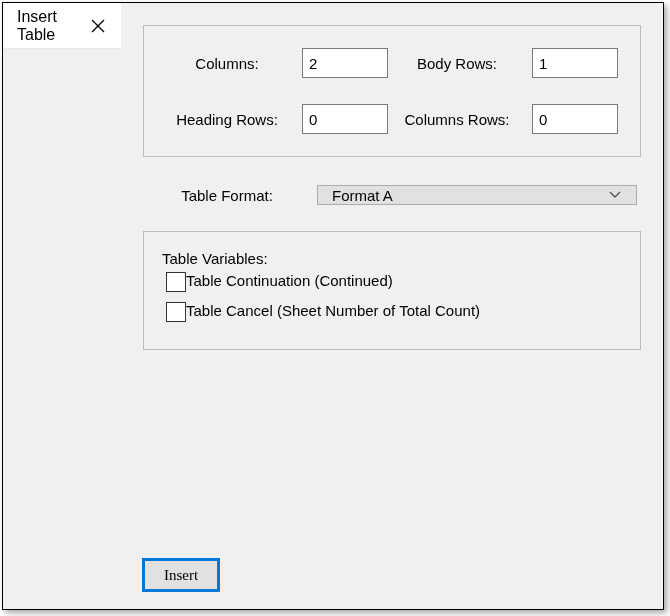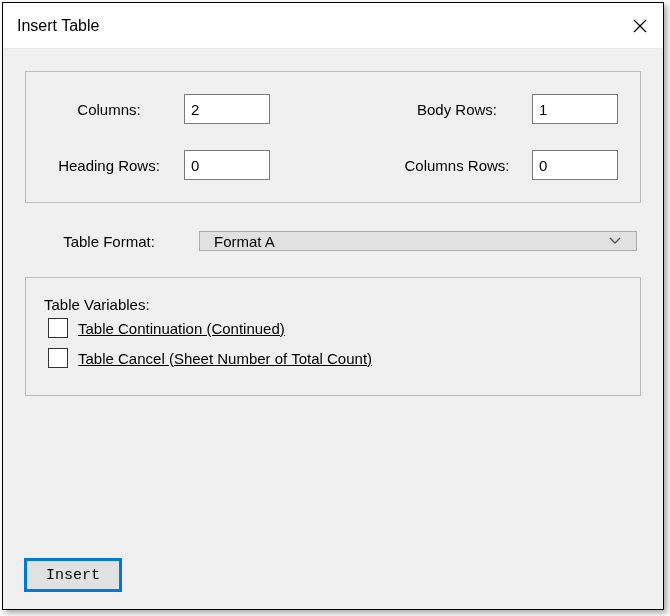--- a/index.html
+++ b/index.html
@@ -10,21 +10,21 @@
       width: 670px;
       height: 616px;
       overflow: hidden;
     }
     .dialog {
       width: 662px;
       height: 608px;
       border: 1px solid #000;
       background: #f0f0f0;
       display: flex;
-      flex-direction: column;
+      flex-direction: row;
       box-shadow: 3px 3px 6px rgba(0,0,0,0.35);
       margin: 2px;
     }
     .titlebar {
       background: #fff;
       display: flex;
       justify-content: space-between;
       align-items: center;
       height: 46px;
       padding: 0 16px 0 14px;
@@ -91,25 +91,22 @@
     .dropdown .chev svg { display: block; }
     .vars-group {
       border: 1px solid #bdbdbd;
       padding: 18px 18px 22px 18px;
     }
     .vars-title {
       color: #000;
     }
     .checkrow {
       display: flex;
-      align-items: center;
-      gap: 10px;
       padding: 5px 0 5px 4px;
       cursor: pointer;
-      text-decoration: underline;
     }
     .checkbox {
       width: 20px;
       height: 20px;
       border: 1px solid #333;
       background: #fff;
       flex: 0 0 auto;
     }
     .buttons {
       margin-top: auto;
@@ -117,21 +114,21 @@
       justify-content: space-between;
       align-items: center;
       padding-top: 26px;
     }
     .btn {
       border: 1px solid #adadad;
       background: #e1e1e1;
       height: 32px;
       padding: 0 20px;
       font-size: 15px;
-      font-family: Liberation Mono, monospace;
+      font-family: Liberation Serif, serif;
       cursor: pointer;
       min-width: 72px;
       text-align: left;
       display: inline-flex;
       align-items: center;
       justify-content: center;
     }
     .btn.primary {
       outline: 2px solid #0078d7;
       outline-offset: -1px;

